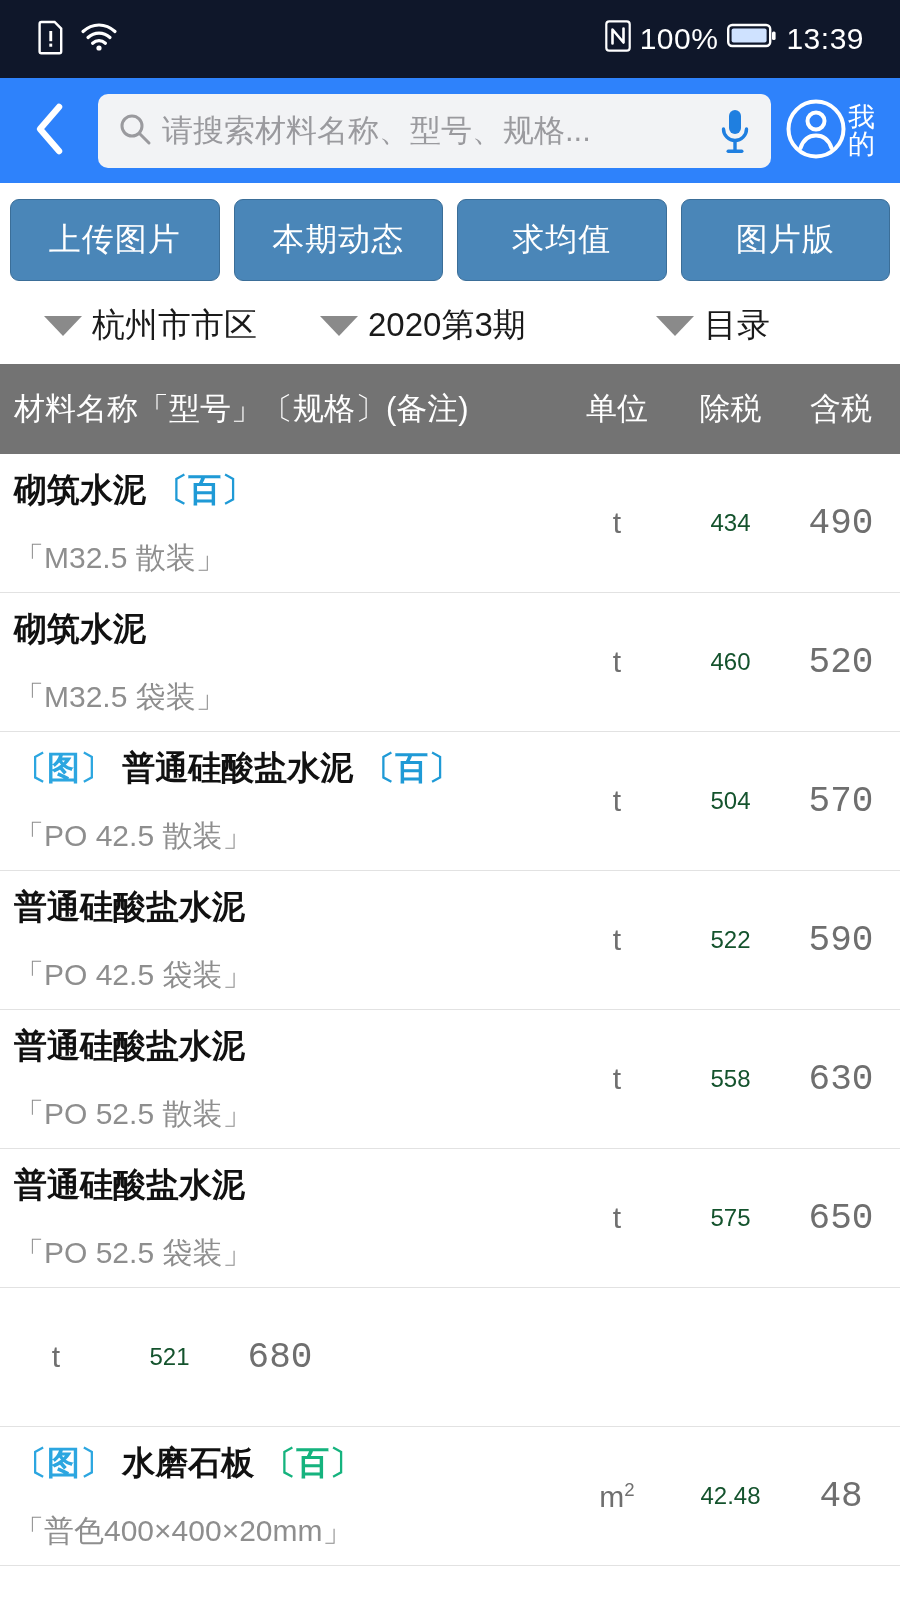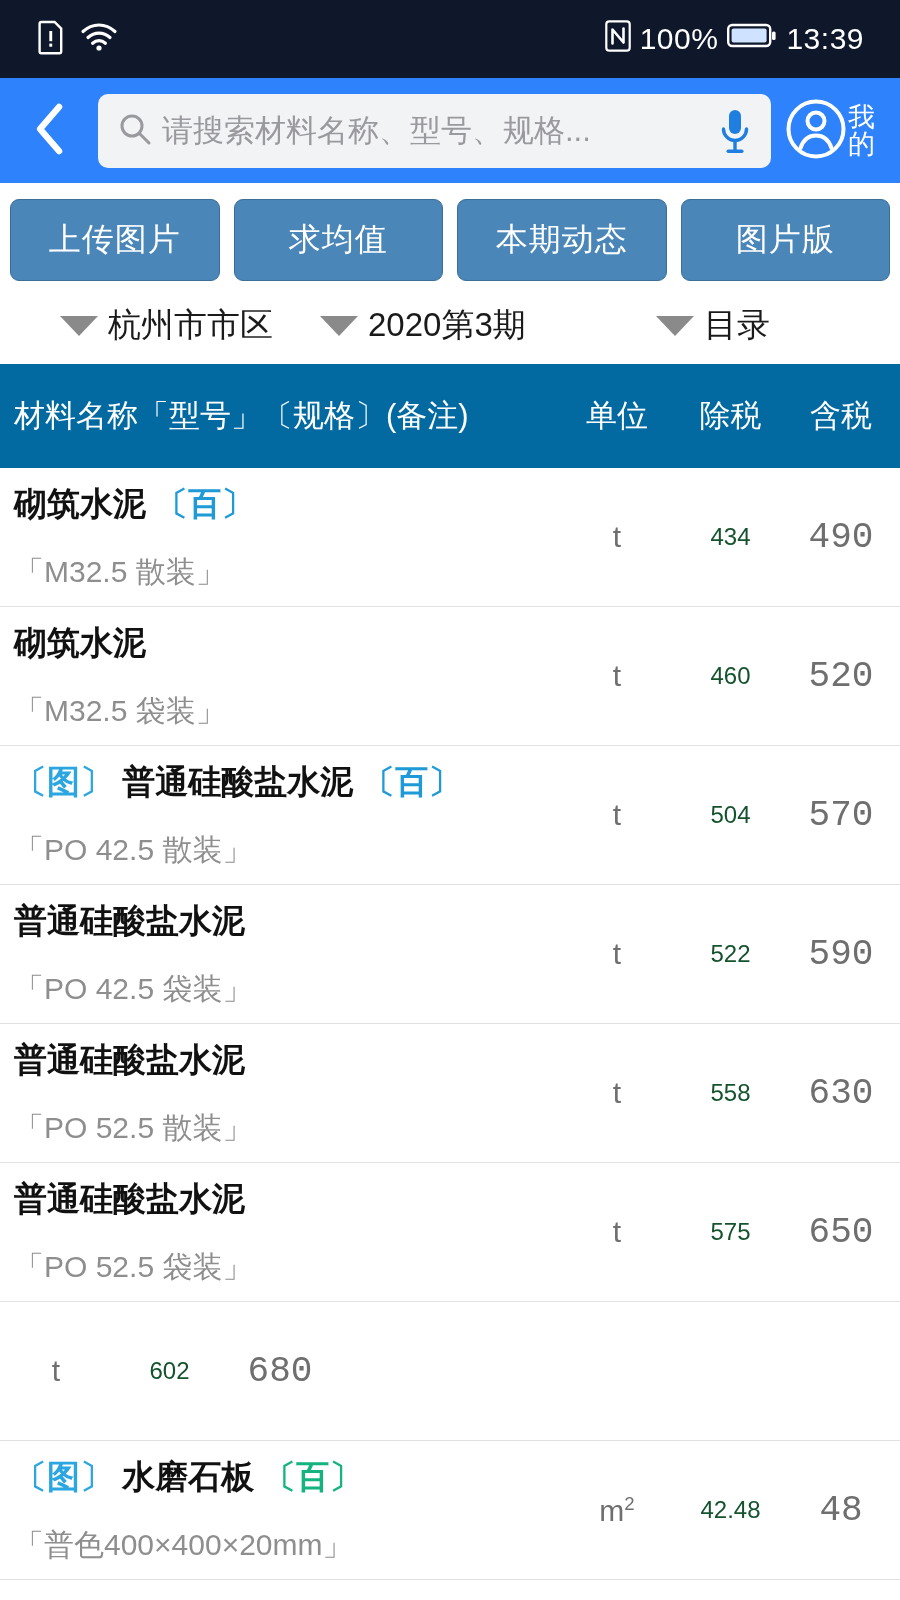--- a/index.html
+++ b/index.html
@@ -55,32 +55,32 @@
     display:flex; align-items:center; justify-content:center;
     font-size:32px; letter-spacing:1px;
   }
 
   
   .filters{ display:flex; padding:8px 0 16px 0; background:#fff; }
   .filter{
     display:flex; align-items:center; gap:10px;
     color:#1a1a1a; font-size:33px;
   }
-  .filter:nth-child(1){ width:320px; padding-left:60px; }
+  .filter:nth-child(1){ width:320px; padding-left:44px; }
   .filter:nth-child(2){ width:300px; }
   .filter:nth-child(3){ width:260px; padding-left:36px; }
   .caret{
     width:0; height:0; border-left:19px solid transparent;
     border-right:19px solid transparent; border-top:20px solid #8a8a8a;
     flex:0 0 auto;
   }
 
   
   .thead{
-    background:#0369a1; color:#ffffff; height:104px;
+    background:#737373; color:#ffffff; height:90px;
     display:flex; align-items:center; font-size:31px;
   }
   .th-name{ flex:1 1 auto; padding-left:14px; }
   .th-unit{ width:112px; text-align:center; flex:0 0 auto; }
   .th-ex{ width:115px; text-align:center; flex:0 0 auto; }
   .th-in{ width:112px; text-align:center; flex:0 0 auto; padding-right:6px; }
 
   .row{
     display:flex; align-items:center; min-height:139px;
     border-bottom:1px solid #e2e2e2; background:#ffffff;
@@ -178,22 +178,22 @@
         <circle cx="31" cy="23" r="8.5" fill="none" stroke="#fff" stroke-width="4"></circle>
         <path d="M15.5 50c2.8-8.5 8.8-12.5 15.5-12.5S43.7 41.5 46.5 50" fill="none" stroke="#fff" stroke-width="4" stroke-linecap="round"></path>
       </svg>
     </span>
     <span class="profile-label">我的</span>
   </div>
 </div>
 
 <div class="actions">
   <div class="action-btn">上传图片</div>
+  <div class="action-btn">本期动态</div>
   <div class="action-btn">求均值</div>
-  <div class="action-btn">本期动态</div>
   <div class="action-btn">图片版</div>
 </div>
 
 <div class="filters">
   <div class="filter">
     <span class="caret"></span>
     <span>杭州市市区</span>
   </div>
   <div class="filter">
     <span class="caret"></span>
@@ -262,21 +262,21 @@
       <div class="cell-name">
         <div class="name-main"><span>普通硅酸盐水泥</span></div>
         <div class="name-sub">「PO 52.5 袋装」</div>
       </div>
       <div class="cell-unit">t</div>
       <div class="cell-ex">575</div>
       <div class="cell-in">650</div>
     </div>
     <div class="row">
       <div class="cell-unit">t</div>
-      <div class="cell-ex">602</div>
+      <div class="cell-ex">521</div>
       <div class="cell-in">680</div>
     </div>
     <div class="row">
       <div class="cell-name">
         <div class="name-main"><span class="tag-img">〔图〕</span> <span>水磨石板</span> <span class="tag-bai-green">〔百〕</span></div>
         <div class="name-sub">「普色400×400×20mm」</div>
       </div>
       <div class="cell-unit">m<sup>2</sup></div>
       <div class="cell-ex">42.48</div>
       <div class="cell-in">48</div>

